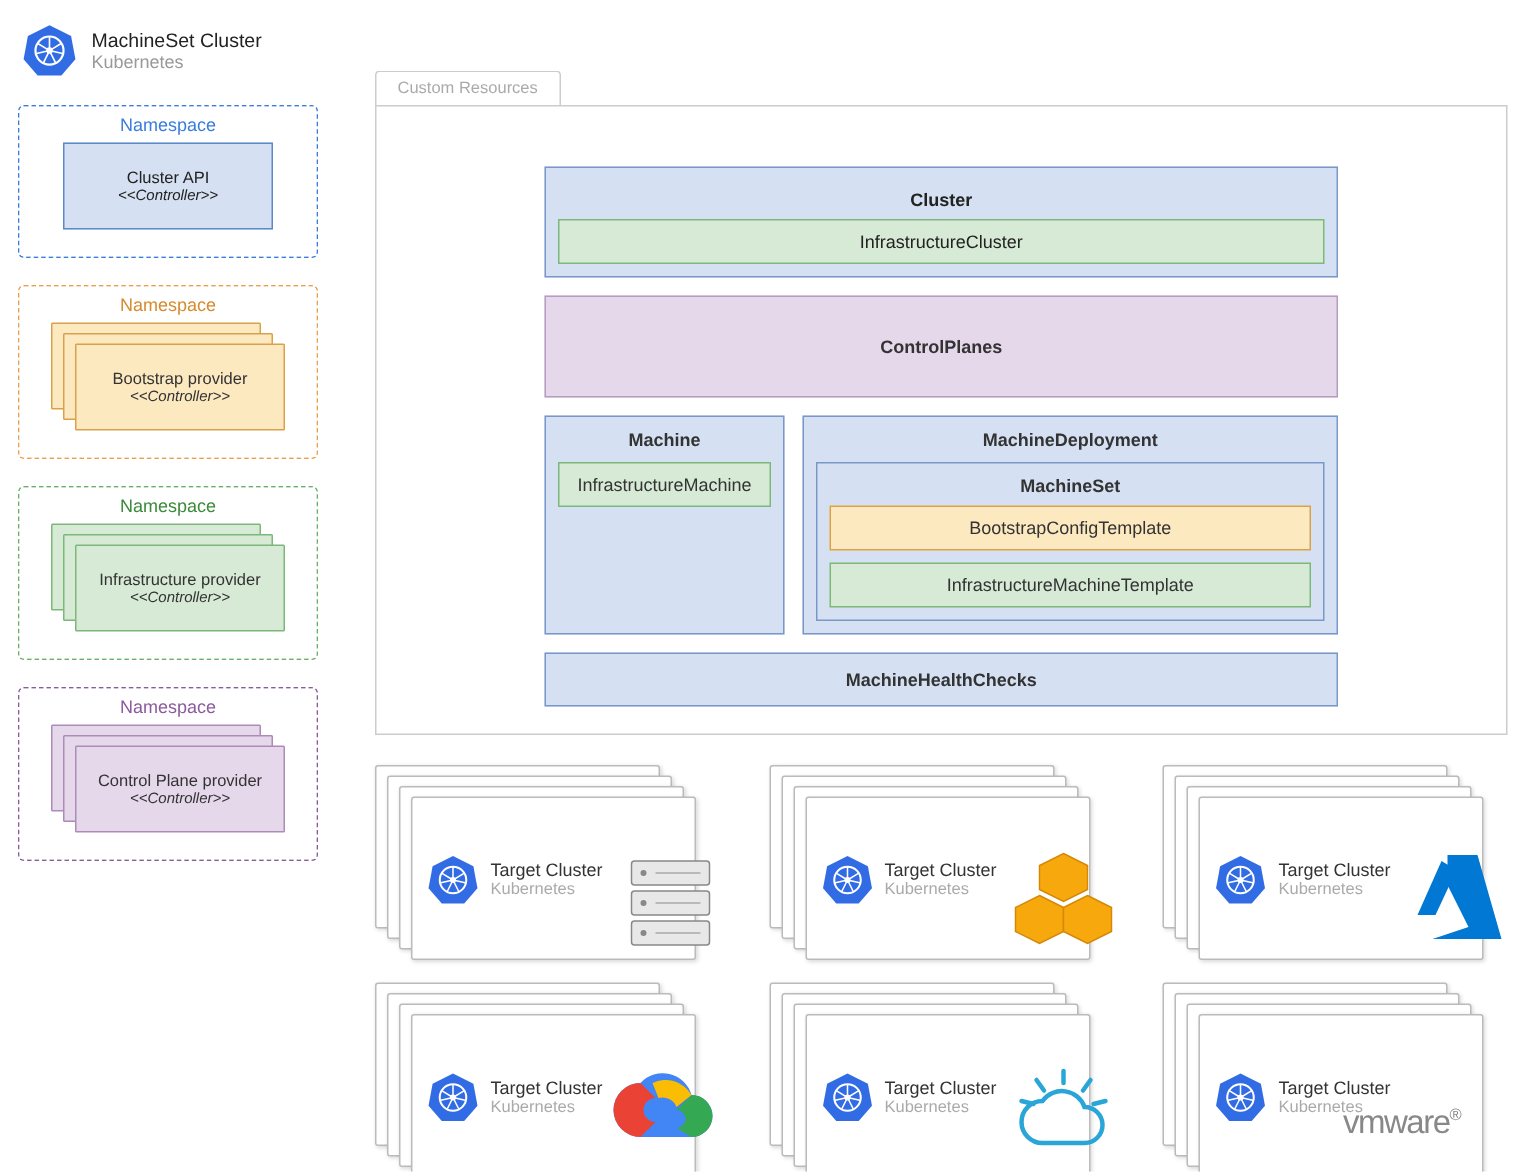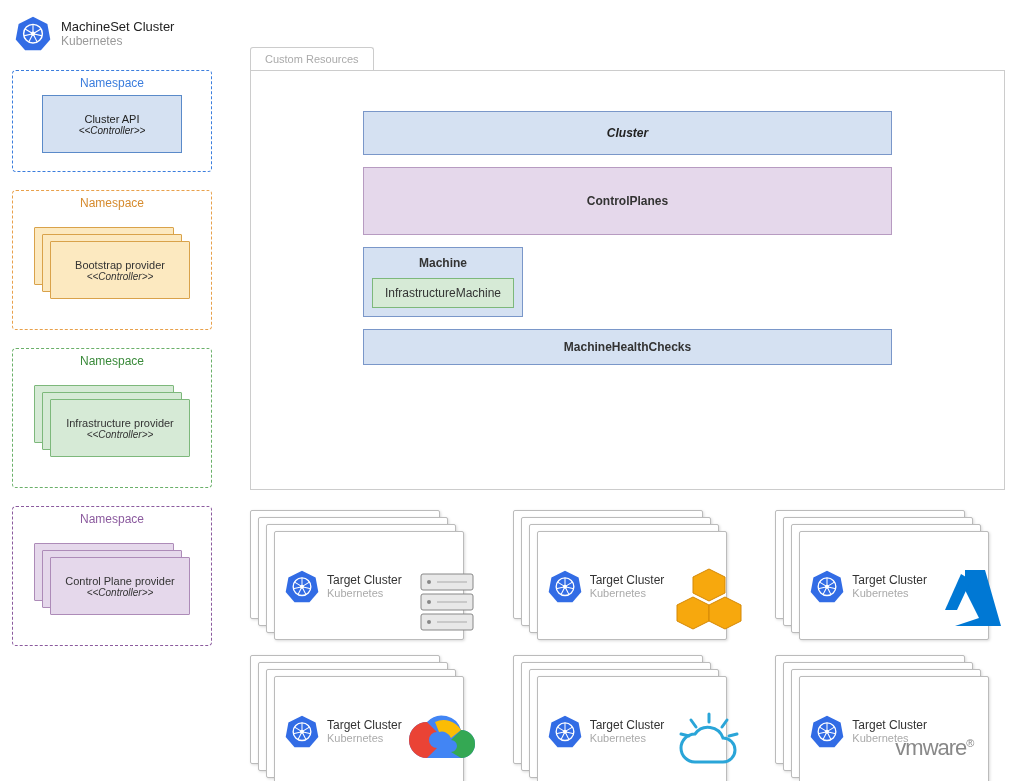--- a/index.html
+++ b/index.html
@@ -51,21 +51,21 @@
     }
     .ns-blue { border-color: #3b7ddd; }
     .ns-blue .ns-label { color: #3b7ddd; }
     .ns-orange { border-color: #e8a04a; }
     .ns-orange .ns-label { color: #d68b2e; }
     .ns-green { border-color: #6ab069; }
     .ns-green .ns-label { color: #3a8a3a; }
     .ns-purple { border-color: #8b5a9e; }
     .ns-purple .ns-label { color: #8b5a9e; }
 
-    .stack { position: relative; height: 72px; margin: 12px auto; width: 156px; }
+    .stack { position: relative; height: 72px; margin: 0 auto; width: 156px; }
     .stack .card {
       position: absolute;
       width: 140px;
       height: 58px;
       border: 1px solid;
       border-radius: 1px;
       display: flex;
       flex-direction: column;
       justify-content: center;
       align-items: center;
@@ -114,21 +114,20 @@
     }
     .main-inner { padding: 40px 112px 15px 112px; }
 
     .box {
       border: 1px solid #7a97c9;
       background: #d5e1f2;
       text-align: center;
       font-size: 12px;
       font-weight: bold;
       color: #222;
-      font-style: italic;
     }
     .cluster-box { padding: 8px; margin-bottom: 12px; }
     .cluster-title { padding: 6px 0; }
     .inner-green {
       border: 1px solid #7db87b;
       background: #d6ead6;
       padding: 7px;
       font-weight: normal;
     }
     .controlplanes {
@@ -286,26 +285,35 @@
     </div>
   </div>
 
 </div>
 
 <div class="main-panel">
   <div class="tab">Custom Resources</div>
   <div class="main-inner">
     <div class="box cluster-box">
       <div class="cluster-title">Cluster</div>
+      <div class="inner-green">InfrastructureCluster</div>
     </div>
     <div class="controlplanes">ControlPlanes</div>
     <div class="row2">
       <div class="machine-box">
         <div class="mtitle">Machine</div>
         <div class="inner-green">InfrastructureMachine</div>
+      </div>
+      <div class="md-box">
+        <div class="mtitle">MachineDeployment</div>
+        <div class="ms-box">
+          <div class="mtitle2">MachineSet</div>
+          <div class="inner-yellow">BootstrapConfigTemplate</div>
+          <div class="inner-green">InfrastructureMachineTemplate</div>
+        </div>
       </div>
     </div>
     <div class="mhc">MachineHealthChecks</div>
   </div>
 </div>
 
 <svg width="0" height="0" style="position:absolute">
   <defs>
     <g id="k8slogo">
       <polygon points="50,5 90,25 98,68 72,98 28,98 2,68 10,25" fill="#326ce5"></polygon>

